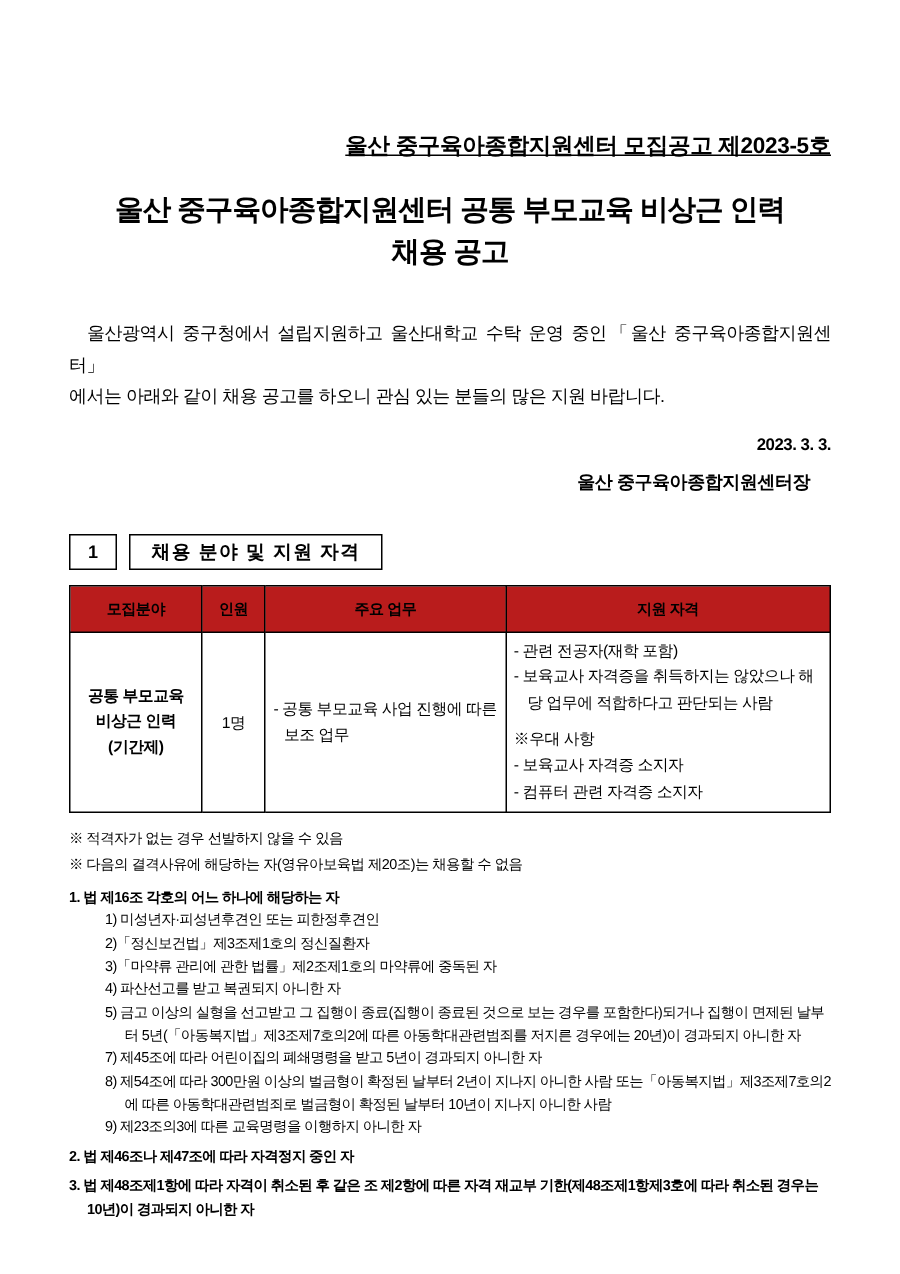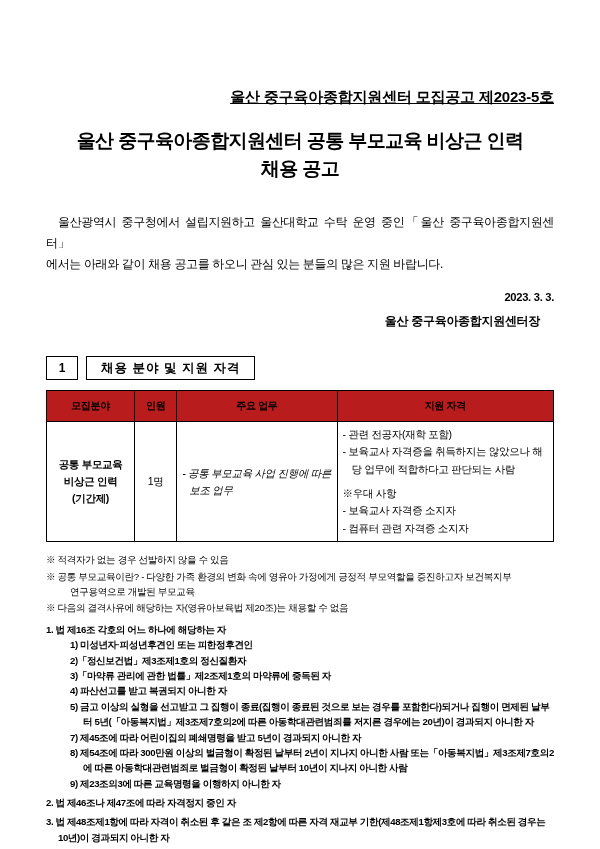--- a/index.html
+++ b/index.html
@@ -101,21 +101,21 @@
   }
   table.main th {
     background: #b91c1c;
     font-weight: bold;
     text-align: center;
     height: 22px;
     font-size: 10px;
   }
   td.c-field { text-align: center; font-weight: bold; line-height: 1.6; }
   td.c-count { text-align: center; }
-  td.c-duty { vertical-align: middle; line-height: 1.6; font-style: italic; }
+  td.c-duty { vertical-align: middle; line-height: 1.6; }
   td.c-qual { vertical-align: top; line-height: 1.65; padding-top: 7px; }
   .dash-line { text-indent: -9px; padding-left: 9px; }
   .gap-line { height: 7px; }
   .notes {
     margin-top: 10px;
     font-size: 9.6px;
     line-height: 1.62;
     letter-spacing: -0.35px;
   }
   .note {
@@ -141,21 +141,21 @@
   .law-item {
     font-weight: bold;
     text-indent: -12px;
     padding-left: 12px;
     margin-top: 4px;
   }
   ol.sub {
     list-style: none;
     margin: 0;
     padding: 0 0 0 12px;
-    font-weight: bold;
+    font-weight: normal;
   }
   ol.sub li {
     text-indent: -13px;
     padding-left: 13px;
     margin-bottom: 0px;
   }
 </style>
 </head>
 <body>
 
@@ -215,24 +215,20 @@
           <div class="dash-line">※우대 사항</div>
           <div class="dash-line">- 보육교사 자격증 소지자</div>
           <div class="dash-line">- 컴퓨터 관련 자격증 소지자</div>
         </td>
       </tr>
     </tbody>
   </table>
 
   <div class="notes">
     <div class="note">※ 적격자가 없는 경우 선발하지 않을 수 있음</div>
-    <div class="note2">
-      <span>※ 공통 부모교육이란? - 다양한 가족 환경의 변화 속에 영유아 가정에게 긍정적 부모역할을 증진하고자 보건복지부</span>
-      <span class="sub">연구용역으로 개발된 부모교육</span>
-    </div>
     <div class="note">※ 다음의 결격사유에 해당하는 자(영유아보육법 제20조)는 채용할 수 없음</div>
   </div>
 
   <div class="laws">
     <div class="law-item">
       <span>1. 법 제16조 각호의 어느 하나에 해당하는 자</span>
       <ol class="sub">
         <li>1) 미성년자·피성년후견인 또는 피한정후견인</li>
         <li>2)「정신보건법」제3조제1호의 정신질환자</li>
         <li>3)「마약류 관리에 관한 법률」제2조제1호의 마약류에 중독된 자</li>

